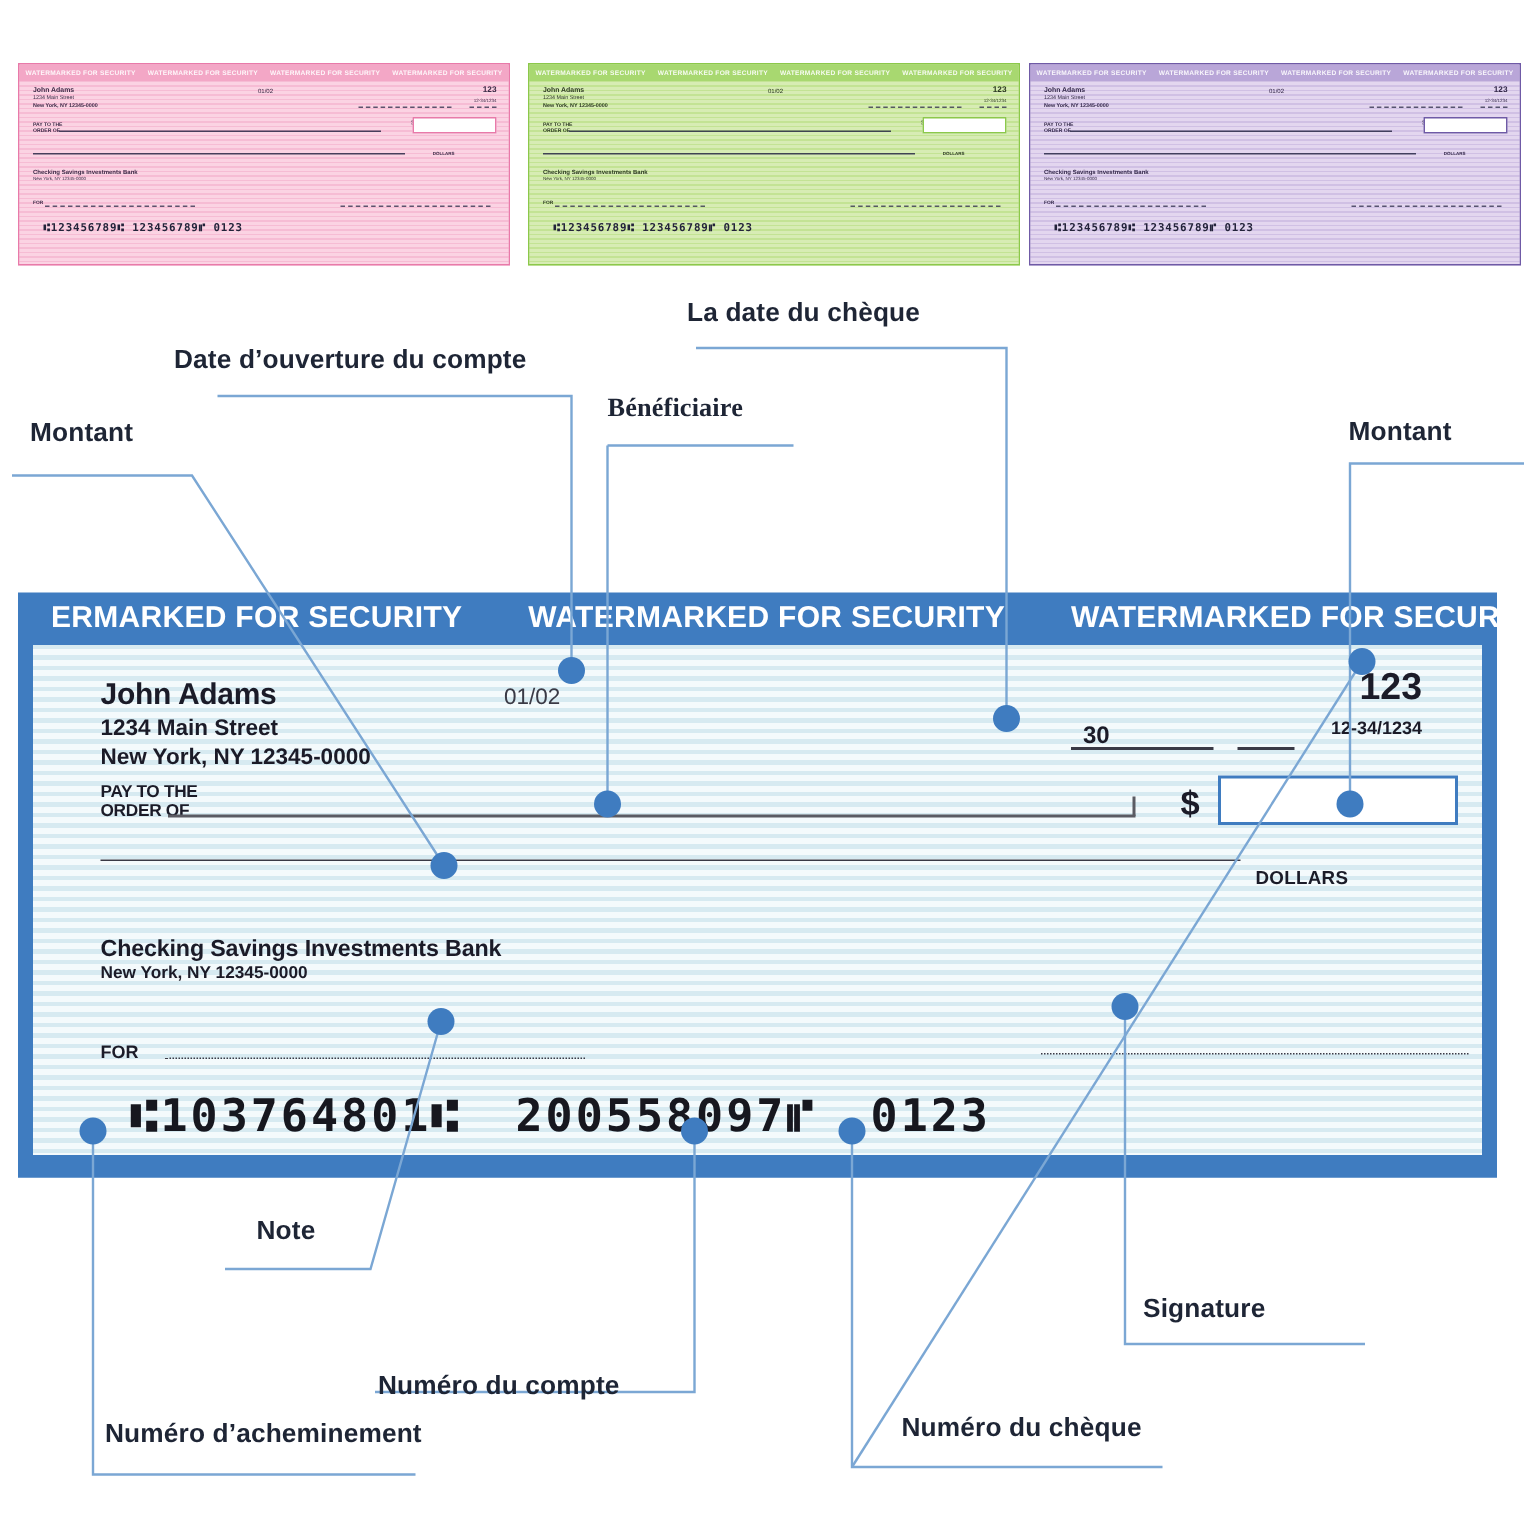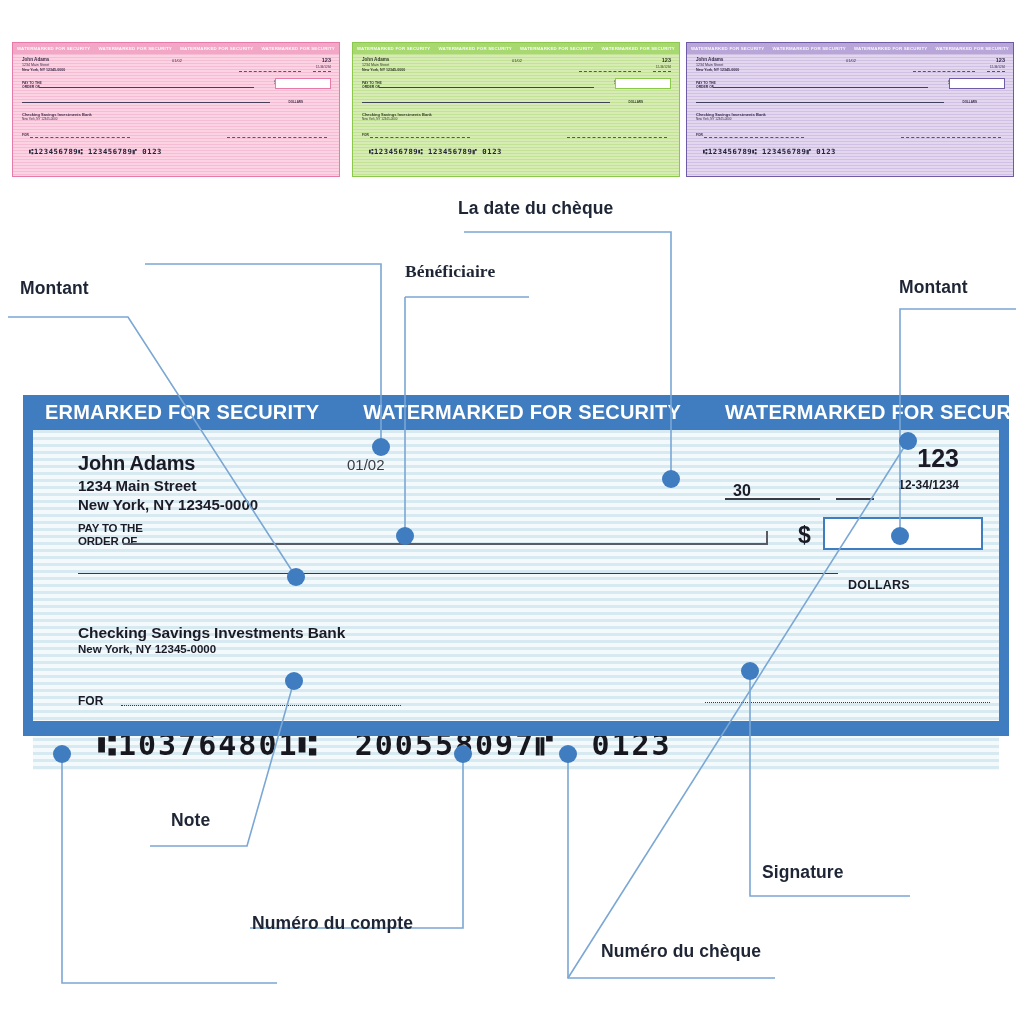--- a/index.html
+++ b/index.html
@@ -32,21 +32,21 @@
   .mini .dol{position:absolute;font-size:5px;font-weight:700;}
   .mini .amtbox{position:absolute;background:#fff;border:.7px solid #6a6ab0;}
   .mini .dollars{position:absolute;font-size:3px;font-weight:700;}
   .mini .bk1{position:absolute;left:9px;top:58px;font-size:4px;font-weight:700;}
   .mini .bk2{position:absolute;left:9px;top:63px;font-size:3px;}
   .mini .forlb{position:absolute;left:9px;top:79px;font-size:3.2px;font-weight:700;}
   .mini .micr{position:absolute;left:16px;top:93px;font-size:7.2px;font-weight:700;
     font-family:"DejaVu Sans Mono",monospace;letter-spacing:.6px;white-space:nowrap;color:#23233a;}
 
   
-  #check{position:absolute;left:23px;top:395px;width:986px;height:341px;
+  #check{position:absolute;left:12px;top:395px;width:986px;height:390px;
     background:#3f7cc0;box-sizing:border-box;}
   #topband{position:absolute;left:0;top:0;width:986px;height:35px;overflow:hidden;
     display:flex;align-items:center;}
   #topband .wm{color:#ffffff;font-size:20px;font-weight:600;letter-spacing:.2px;
     white-space:nowrap;flex:0 0 auto;padding:0 22px;}
   #inner{position:absolute;left:10px;top:35px;width:966px;height:340px;
     background:#eaf4f8;overflow:hidden;}
   .stripes{position:absolute;inset:0;
     background:repeating-linear-gradient(to bottom,#d7eaf1 0px,#d7eaf1 3px,#f4fafc 3px,#f4fafc 7px);}
   #botband{position:absolute;left:0;bottom:0;width:986px;height:15px;background:#3f7cc0;}
@@ -267,21 +267,23 @@
       <circle cx="908" cy="441" r="9"></circle>
       <circle cx="294" cy="681" r="9"></circle>
       <circle cx="750" cy="671" r="9"></circle>
       <circle cx="62" cy="754" r="9"></circle>
       <circle cx="463" cy="754" r="9"></circle>
       <circle cx="568" cy="754" r="9"></circle>
     </g>
   </svg>
 
   <div class="lbl" style="left:20px;top:278px;">Montant</div>
+  <div class="lbl" style="left:116px;top:229px;">Date d’ouverture du compte</div>
   <div class="lbl" style="left:405px;top:261px;font-family:Liberation Serif, serif;">Bénéficiaire</div>
   <div class="lbl" style="left:458px;top:198px;">La date du chèque</div>
   <div class="lbl" style="left:899px;top:277px;">Montant</div>
   <div class="lbl" style="left:171px;top:810px;">Note</div>
   <div class="lbl" style="left:252px;top:913px;">Numéro du compte</div>
+  <div class="lbl" style="left:70px;top:945px;">Numéro d’acheminement</div>
   <div class="lbl" style="left:601px;top:941px;">Numéro du chèque</div>
   <div class="lbl" style="left:762px;top:862px;">Signature</div>
 
 </div>
 
 </body></html>

